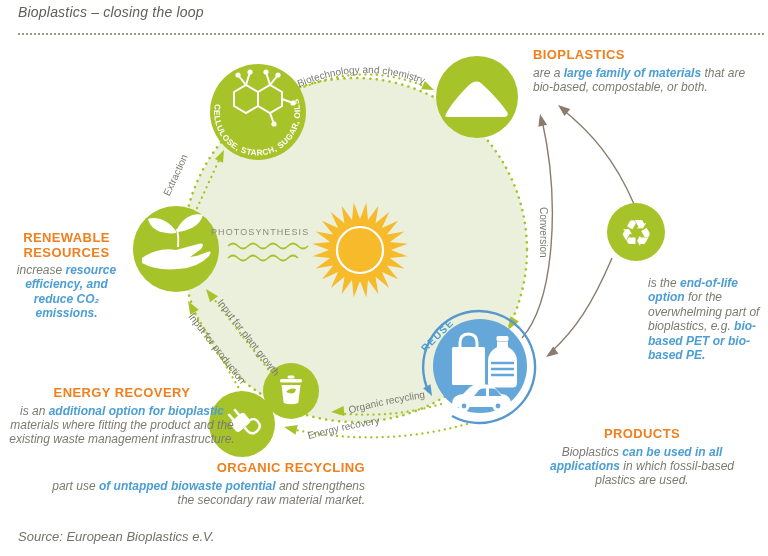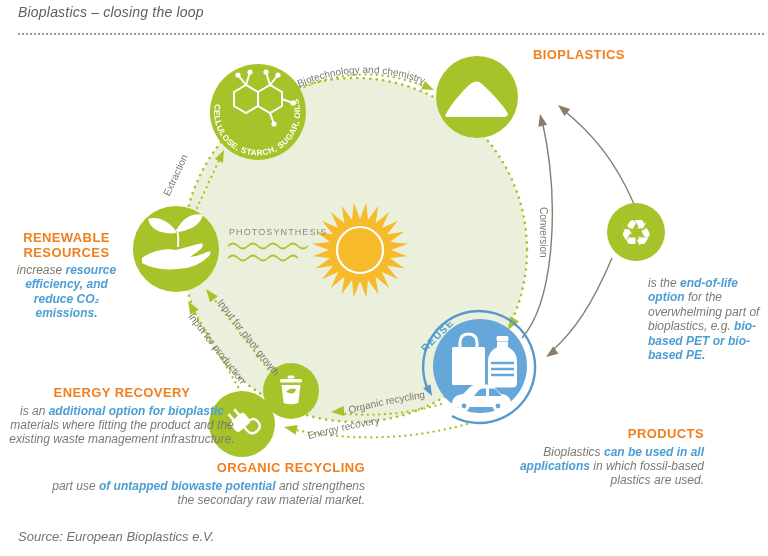--- a/index.html
+++ b/index.html
@@ -21,27 +21,27 @@
     color:#f07f1d;font-weight:bold;font-size:13px;line-height:1.12;letter-spacing:.4px;margin:0 0 3px 0;
   }
   .section .body{
     margin:0;font-size:12px;line-height:1.2;font-style:italic;color:#7b7a71;
   }
   .section .hl{color:#4c9ed3;font-weight:bold}
   #sec-bioplastics{left:533px;top:48px;width:233px;text-align:left}
   #sec-renewable{left:6px;top:231px;width:121px;text-align:center}
   #sec-energy{left:4px;top:386px;width:236px;text-align:center}
   #sec-organic{left:50px;top:461px;width:315px;text-align:right}
-  #sec-products{left:508px;top:427px;width:196px;text-align:right}
+  #sec-products{left:544px;top:427px;width:196px;text-align:center}
   #sec-mechanic{left:648px;top:276px;width:120px;text-align:left}
   .flowlabel{
     position:absolute;font-size:10px;color:#7b7a71;white-space:nowrap;transform-origin:0 0;
   }
   #lbl-photosynthesis{
-    left:229px;top:227px;font-size:9px;letter-spacing:1.1px;color:#8b897f;
+    left:211px;top:227px;font-size:9px;letter-spacing:1.1px;color:#8b897f;
   }
   #lbl-extraction{left:161px;top:193px;transform:rotate(-65deg)}
   #lbl-conversion{left:549px;top:207px;transform:rotate(90deg)}
   #lbl-input-plant{left:224px;top:297px;transform:rotate(52deg)}
   #lbl-input-production{left:195px;top:311px;transform:rotate(52deg)}
   #lbl-reuse{
     left:419px;top:346px;transform:rotate(-45deg);
     color:#4c9ed3;font-weight:bold;letter-spacing:1.4px;font-size:10px;
   }
   svg{position:absolute;left:0;top:0}
@@ -209,20 +209,21 @@
 
 <div id="lbl-photosynthesis" class="abs">PHOTOSYNTHESIS</div>
 <div id="lbl-extraction" class="flowlabel">Extraction</div>
 <div id="lbl-conversion" class="flowlabel">Conversion</div>
 <div id="lbl-input-plant" class="flowlabel">Input for plant growth</div>
 <div id="lbl-input-production" class="flowlabel">Input for production</div>
 <div id="lbl-reuse" class="flowlabel">REUSE</div>
 
 <div id="sec-bioplastics" class="abs section">
   <p class="heading">BIOPLASTICS</p>
+  <p class="body"><span>are a </span><span class="hl">large family of materials</span><span> that are bio-based, compostable, or both.</span></p>
 </div>
 
 <div id="sec-renewable" class="abs section">
   <p class="heading">RENEWABLE RESOURCES</p>
   <p class="body"><span>increase </span><span class="hl">resource efficiency, and reduce CO₂ emissions.</span></p>
 </div>
 
 <div id="sec-energy" class="abs section">
   <p class="heading">ENERGY RECOVERY</p>
   <p class="body"><span>is an </span><span class="hl">additional option for bioplastic</span><span> materials where fitting the product and the existing waste management infrastructure.</span></p>

